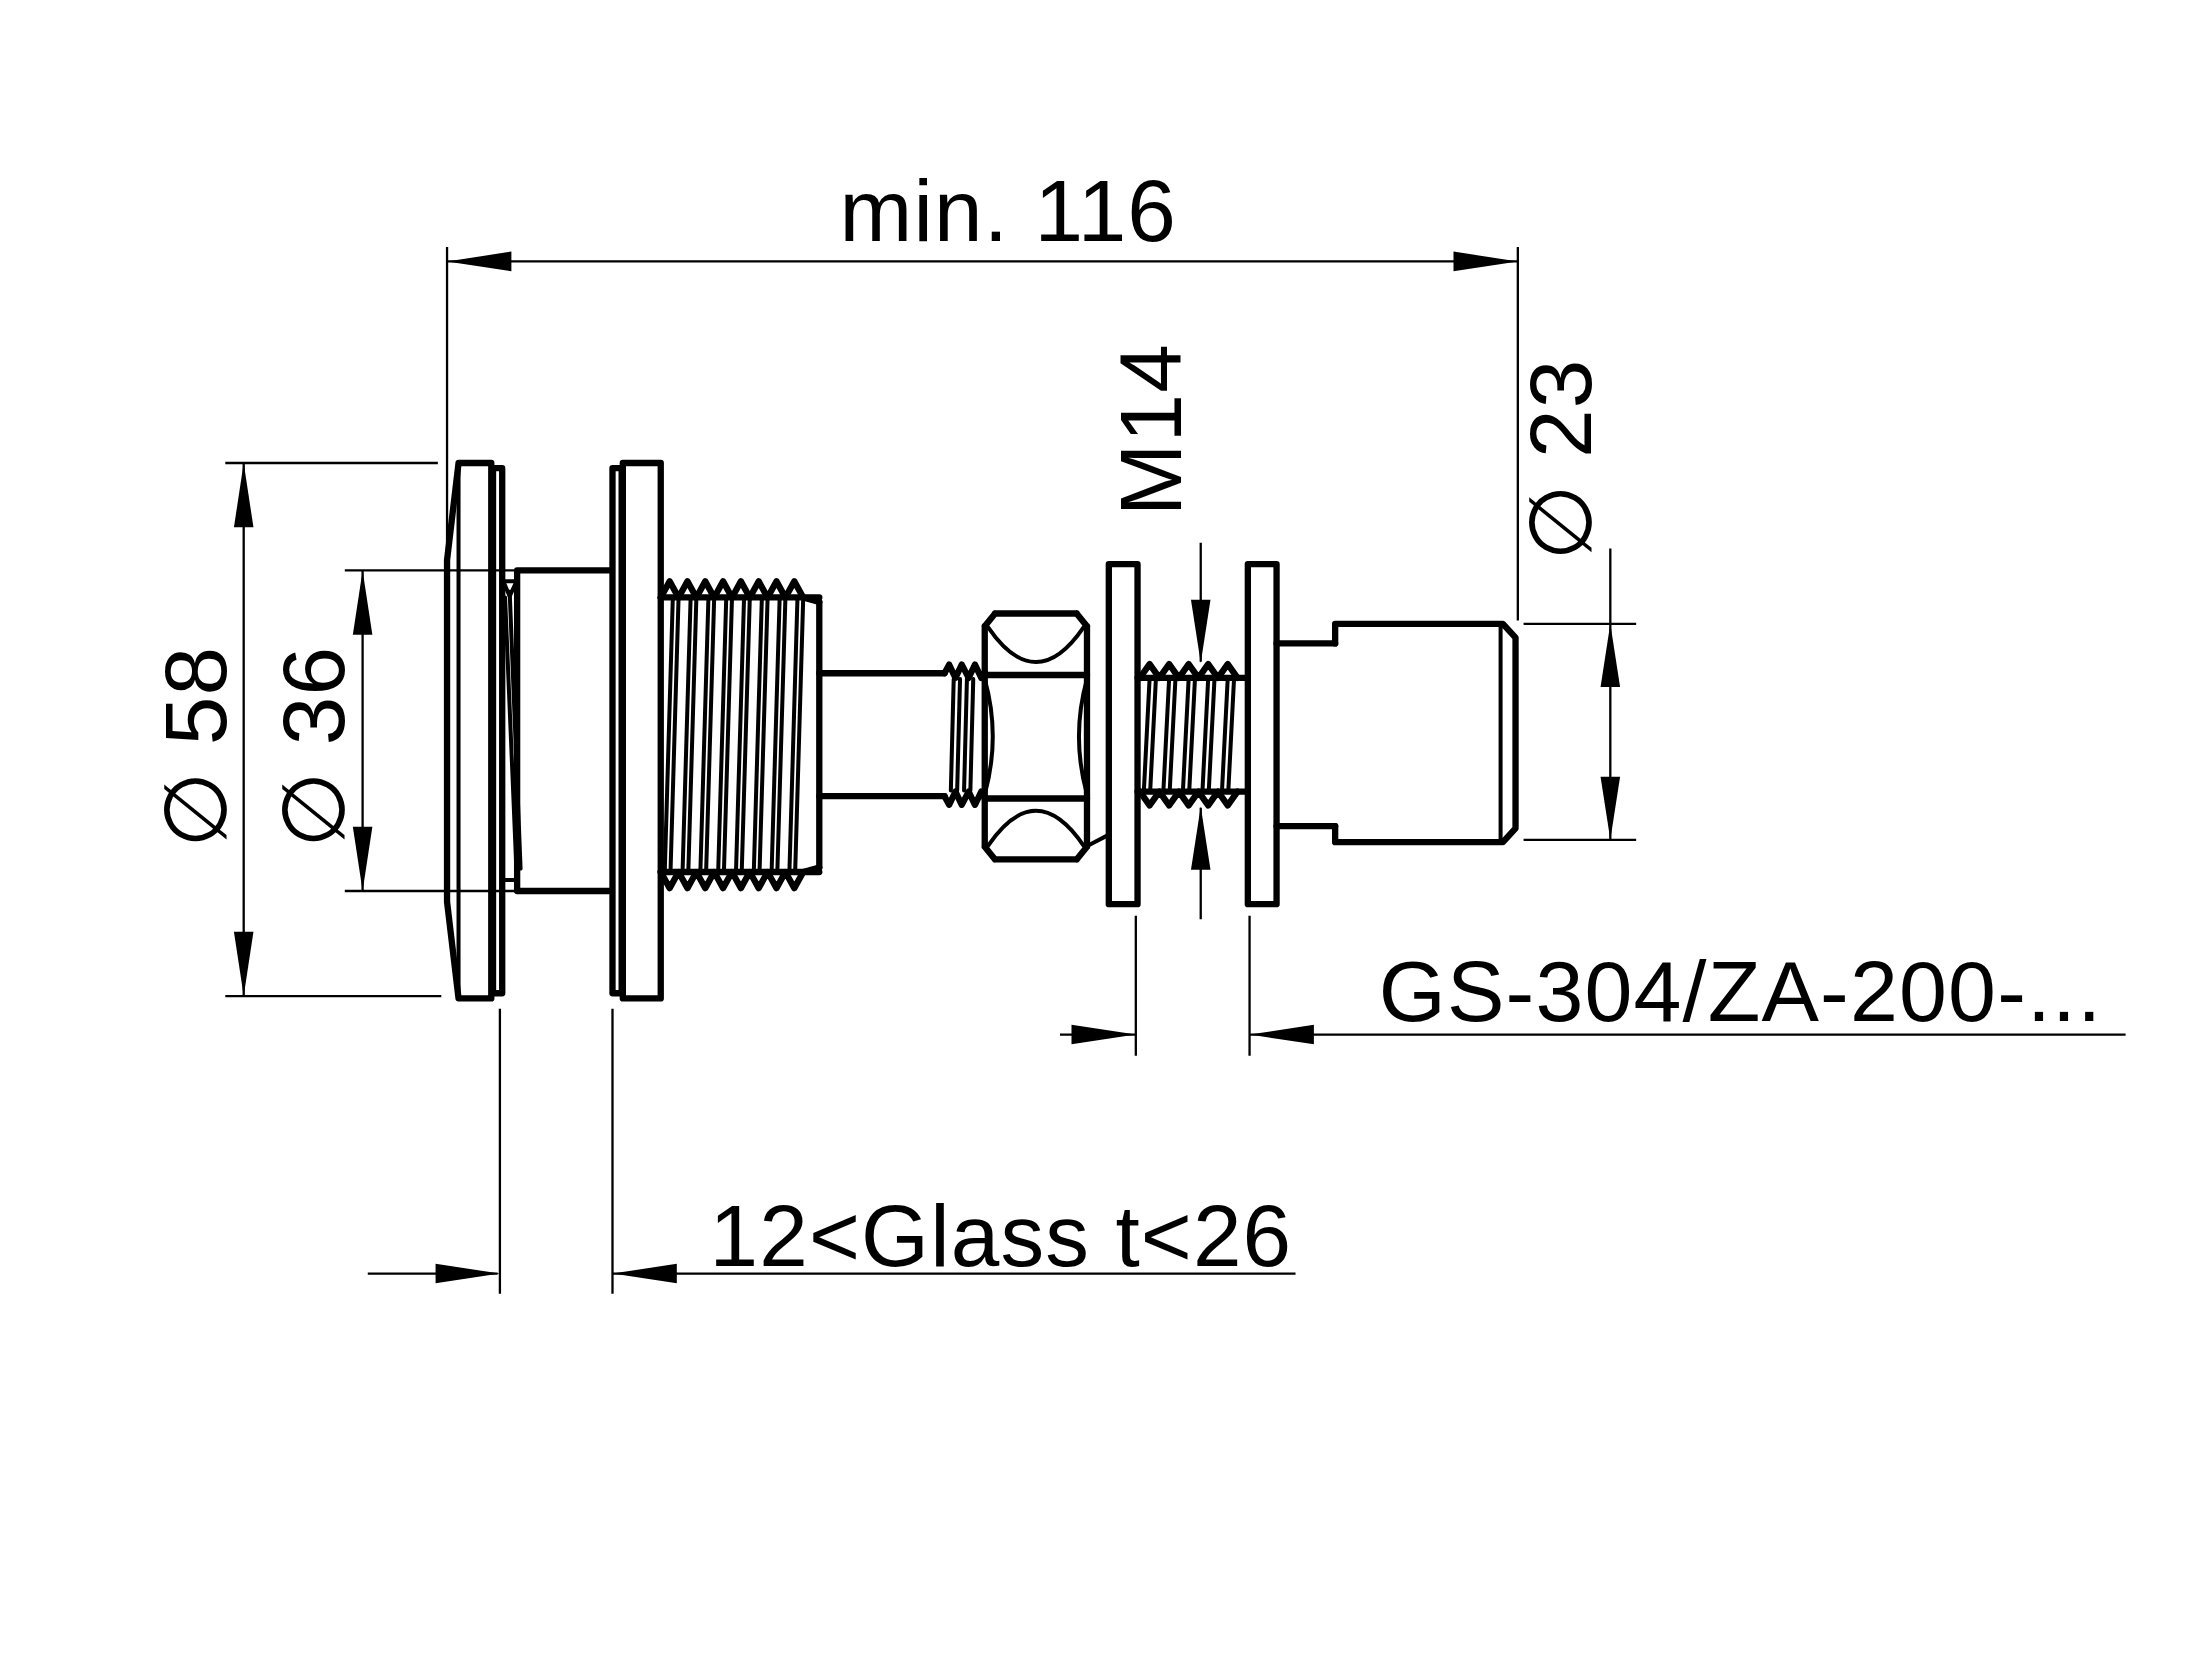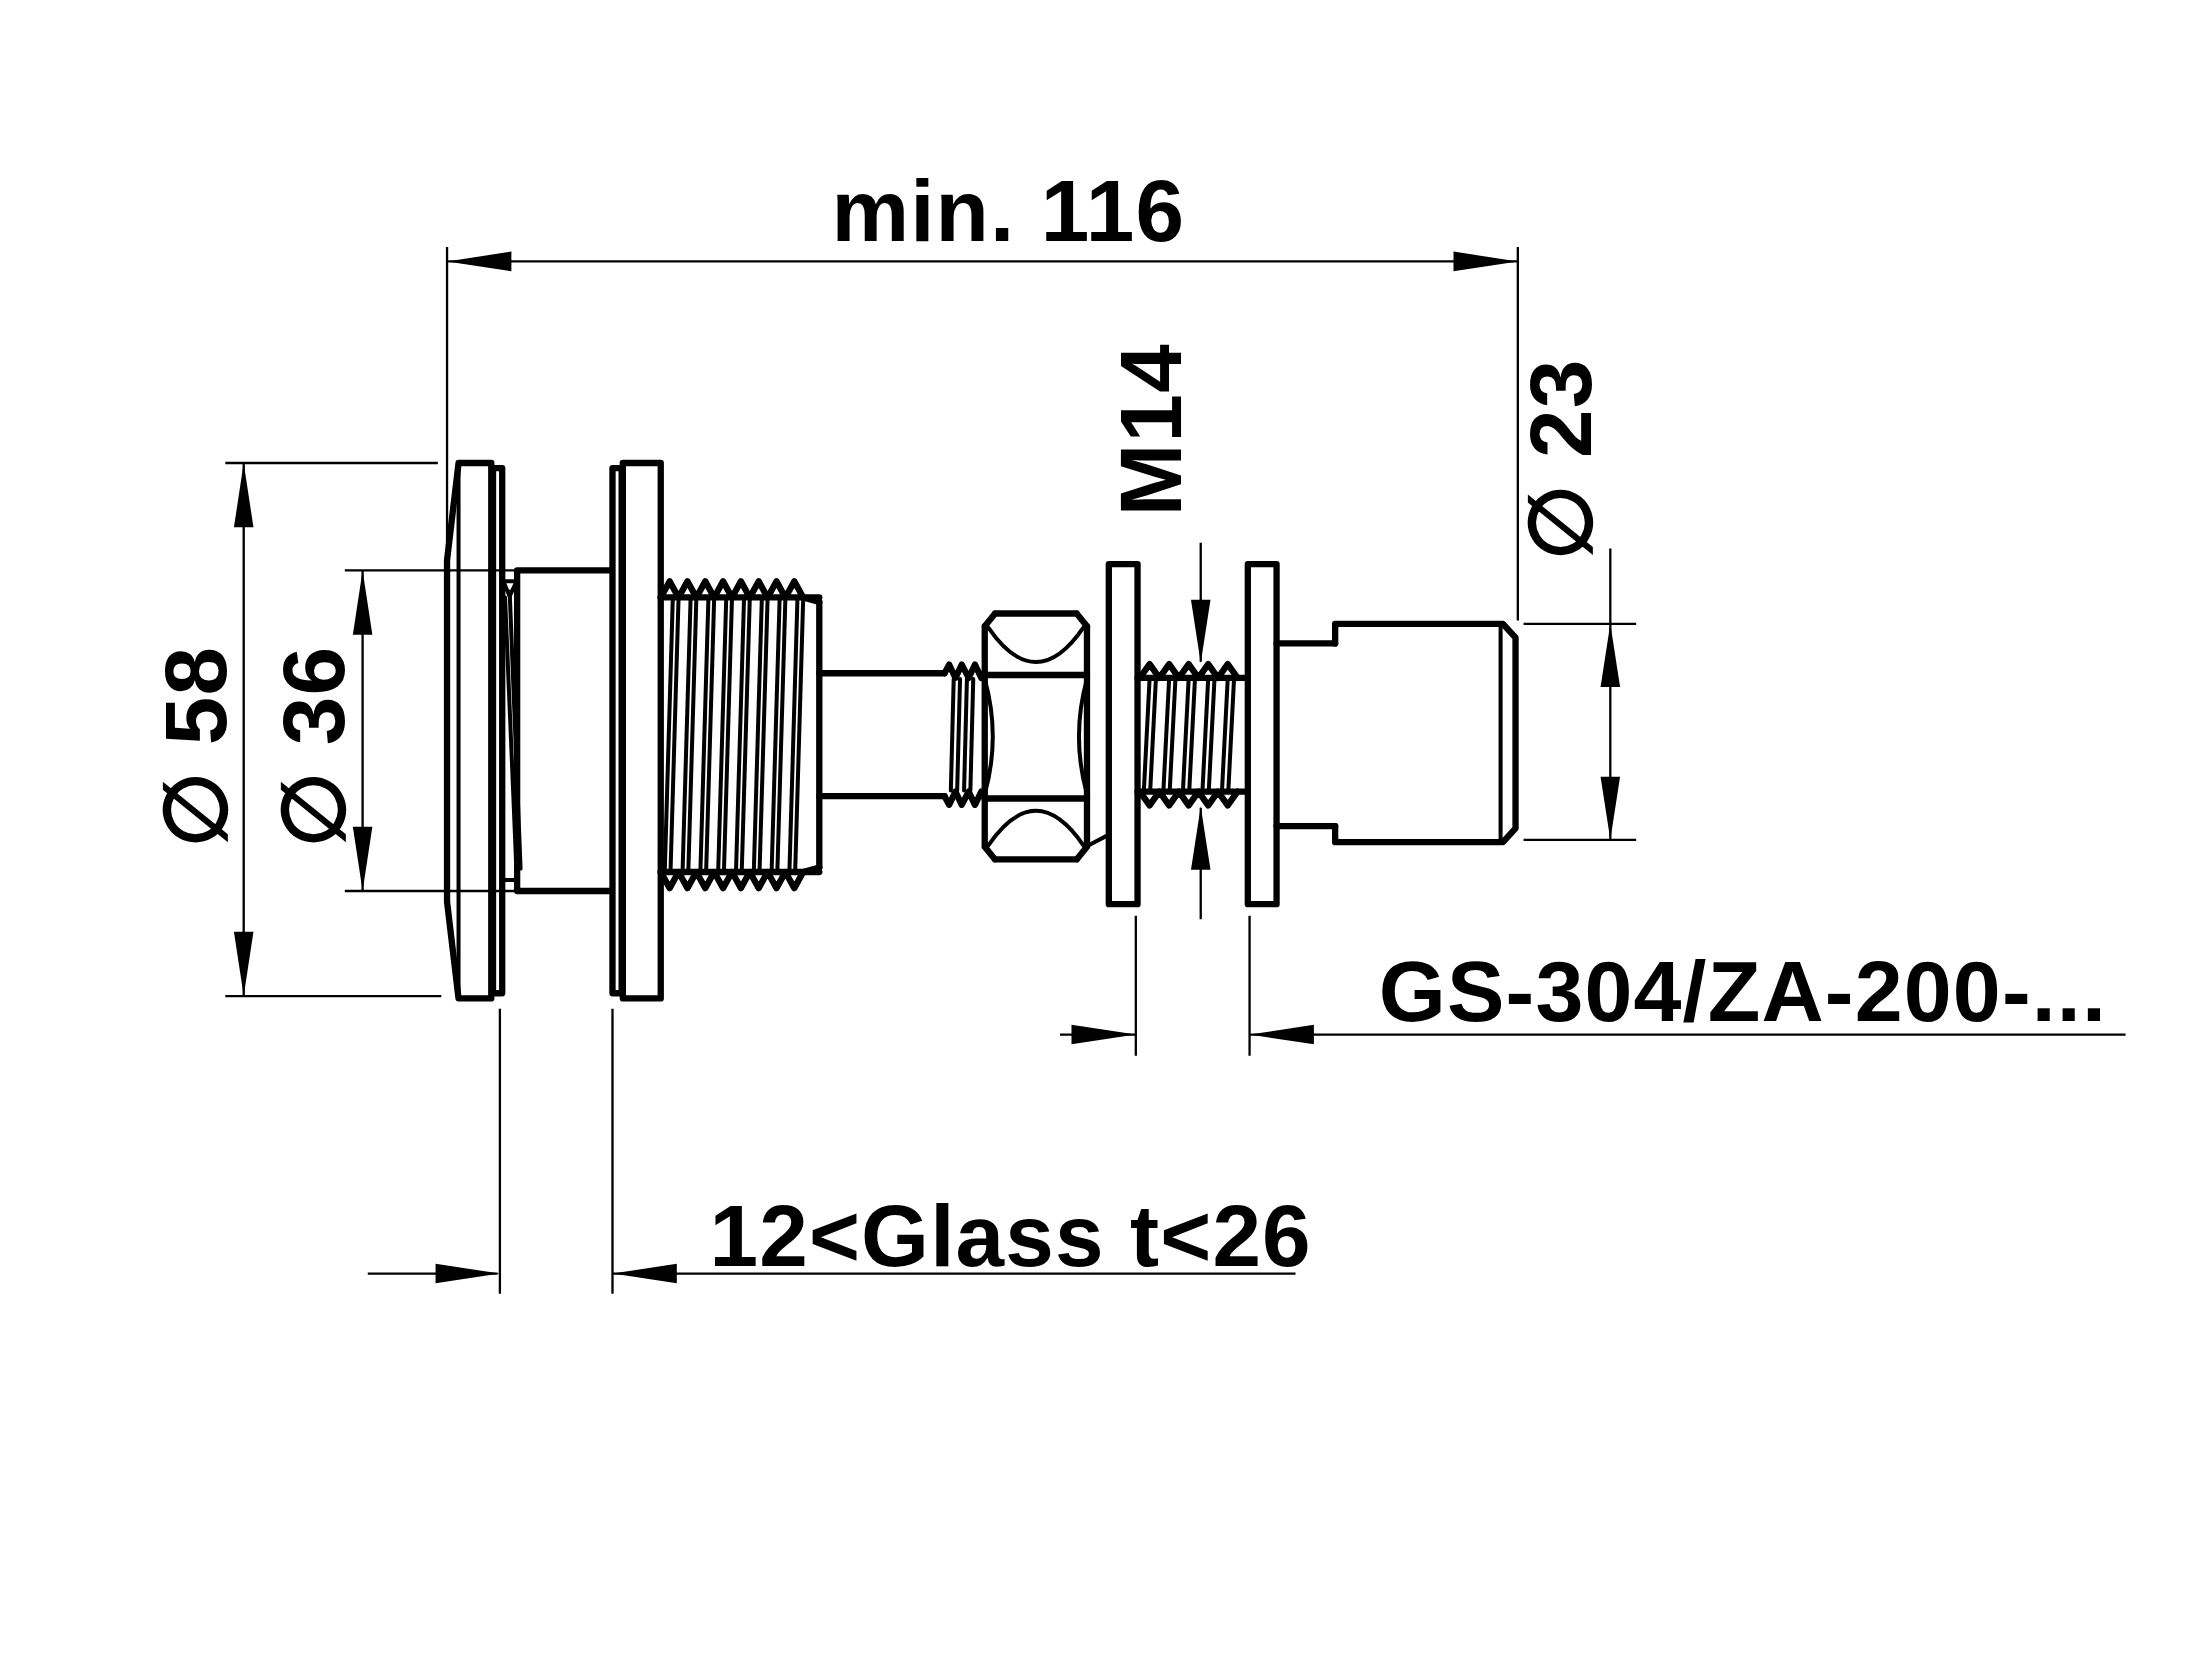--- a/index.html
+++ b/index.html
@@ -1,17 +1,17 @@
 <!DOCTYPE html>
 <html style="font-size:9.2px"><head>
 <meta charset="utf-8">
 <style>
   html,body{margin:0;padding:0;background:#ffffff;}
   body{width:2205px;height:1655px;font-family:"Liberation Sans",sans-serif;}
-  .sheet{position:relative;width:2205px;height:1364px;background:#fff;overflow:hidden;font-weight:bold;}
+  .sheet{position:relative;width:2205px;height:1364px;background:#fff;overflow:hidden;}
   svg{display:block;}
   .outline{stroke:#000;stroke-width:11;fill:none;stroke-linecap:round;stroke-linejoin:round;}
   .medium{stroke:#000;stroke-width:7;fill:none;stroke-linecap:round;}
   .thin{stroke:#000;stroke-width:4;fill:none;stroke-linecap:butt;}
   .arrow{fill:#000;stroke:none;}
   .dimtext{font-family:"Liberation Sans",sans-serif;font-size:152px;fill:#000;letter-spacing:2px;}
   .dimtext.small{font-size:150px;}
 </style>
 </head>
 <body>

